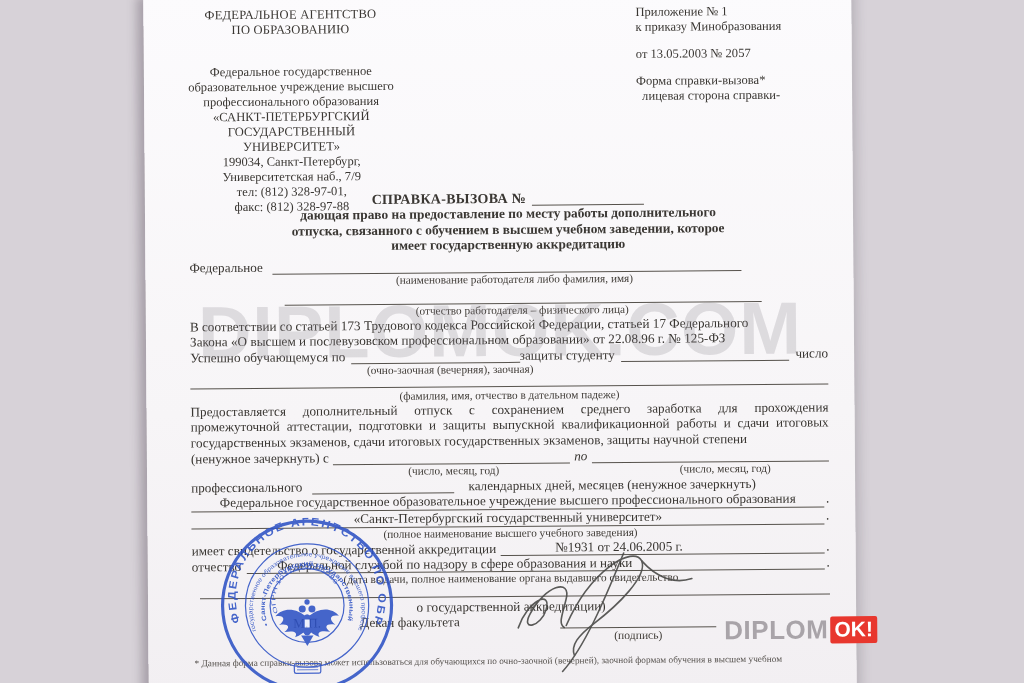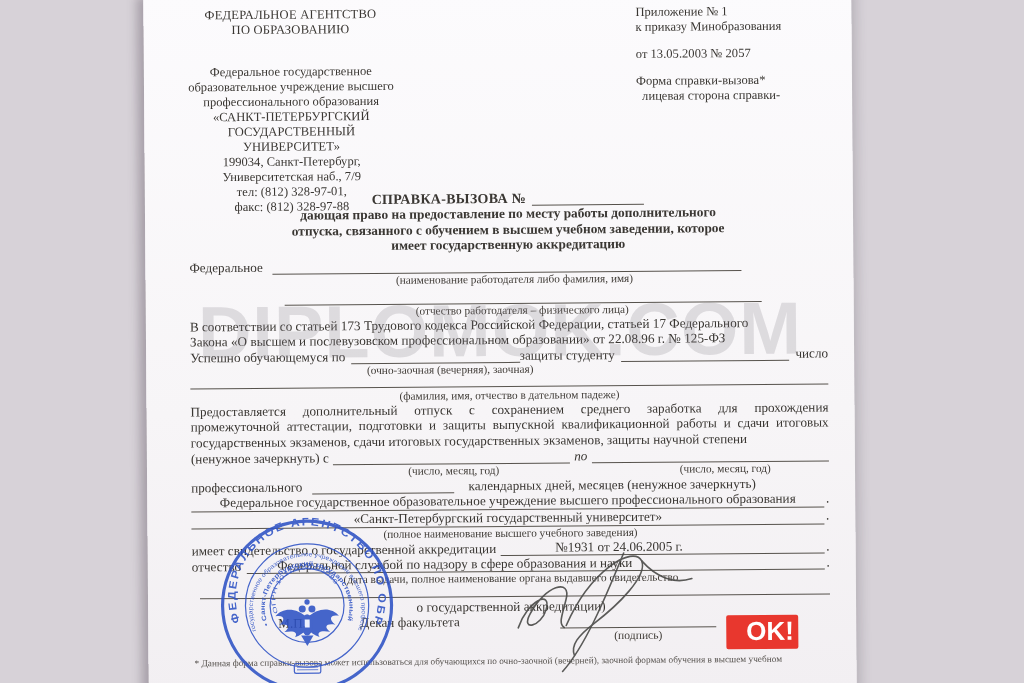--- a/index.html
+++ b/index.html
@@ -32,34 +32,34 @@
   .nline{height:15.5px;}
   .center-on-line{border-bottom:1px solid #56524c;text-align:center;height:16px;}
   .edot{width:5px;text-align:right;}
   .sp{display:inline-block;}
   .val-left{padding-left:55px;}
   .val-left2{padding-left:30px;}
   .blankrow{height:10px;}
   .tail-cap{text-align:center;height:15px;font-size:13.2px;}
   
   .abs{position:absolute;}
-  .mp{left:130px;top:622px;font-size:13.2px;}
+  .mp{left:145px;top:622px;font-size:13.2px;}
   .dean{left:212px;top:622px;font-size:13.2px;}
   .sign-block{left:412px;top:636px;width:156px;text-align:center;}
   .sign-line{height:0;border-bottom:1px solid #56524c;}
   .sign-cap{font-size:11.6px;padding-top:1px;}
   .footnote{left:46px;top:664px;width:645px;font-size:9.3px;color:#56524e;white-space:nowrap;overflow:hidden;}
   
   .watermark{position:absolute;left:14px;top:296px;width:680px;text-align:center;
              font-family:"Liberation Sans","DejaVu Sans",sans-serif;font-weight:bold;font-size:74px;
              letter-spacing:1px;color:rgba(128,122,130,0.22);z-index:30;pointer-events:none;}
   .logo{position:absolute;left:576px;top:625px;display:flex;align-items:center;z-index:40;
         font-family:"Liberation Sans","DejaVu Sans",sans-serif;font-weight:bold;}
   .logo-gray{font-size:26px;color:#a9a4a9;letter-spacing:.5px;}
-  .logo-badge{margin-left:2px;background:#e8372e;color:#fff;font-size:26px;padding:1px 4px 2px 20px;border-radius:2px;}
+  .logo-badge{margin-left:2px;background:#e8372e;color:#fff;font-size:21px;padding:1px 4px 2px 4px;border-radius:2px;}
   
   .stamp{position:absolute;left:71px;top:524px;width:176px;height:176px;z-index:20;opacity:.88;}
   .signature{position:absolute;left:348px;top:550px;width:250px;height:135px;z-index:25;}
 </style>
 </head>
 <body>
 
 <div class="scene">
   <div class="paper">
 
@@ -233,17 +233,18 @@
       <g stroke="#4a4a48" stroke-width="1.6" fill="none" stroke-linecap="round" opacity="0.9">
         <path d="M22,86 C32,58 56,48 50,68 C45,85 24,90 34,72 C49,44 76,36 70,58 C66,74 62,82 68,86"></path>
         <path d="M70,84 C95,28 138,4 146,20 C152,35 122,64 98,82 C82,94 74,104 78,114"></path>
         <path d="M128,12 C108,60 88,106 66,130"></path>
         <path d="M146,20 C160,36 178,44 196,38"></path>
       </g>
     </svg>
 
     <div class="watermark">DIPLOMOK.COM</div>
     <div class="logo">
+      <span class="logo-gray">DIPLOM</span>
       <span class="logo-badge">OK!</span>
     </div>
 
   </div>
 </div>
 
 </body></html>

